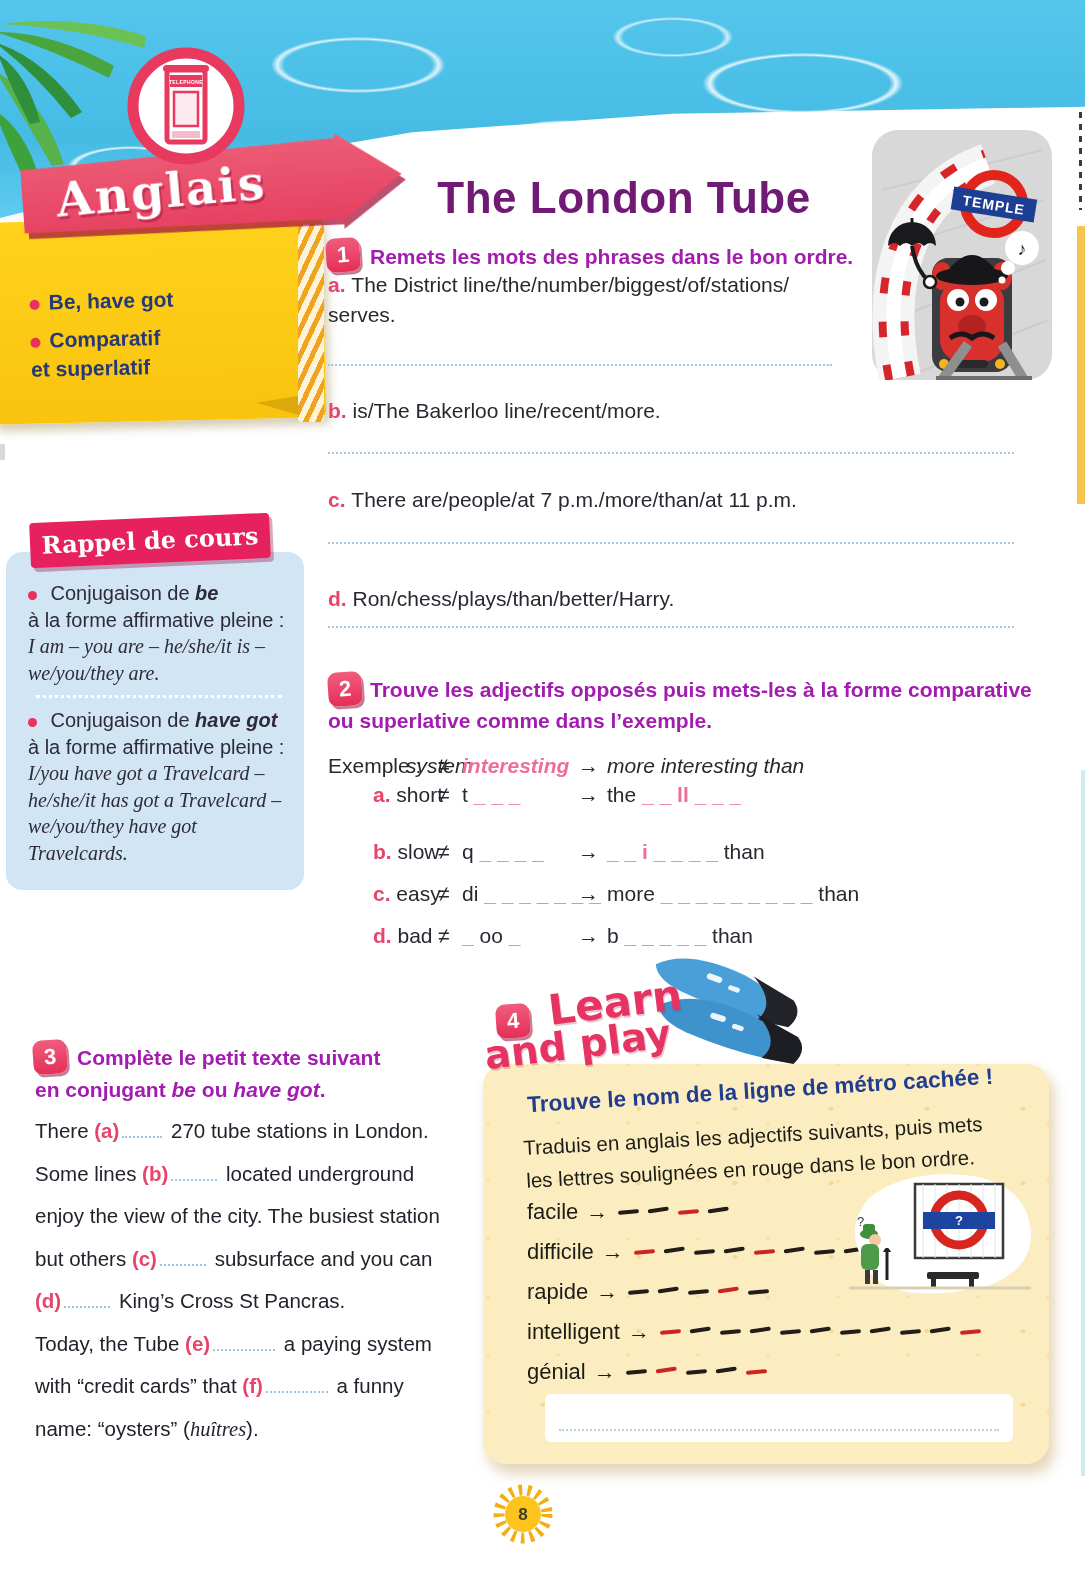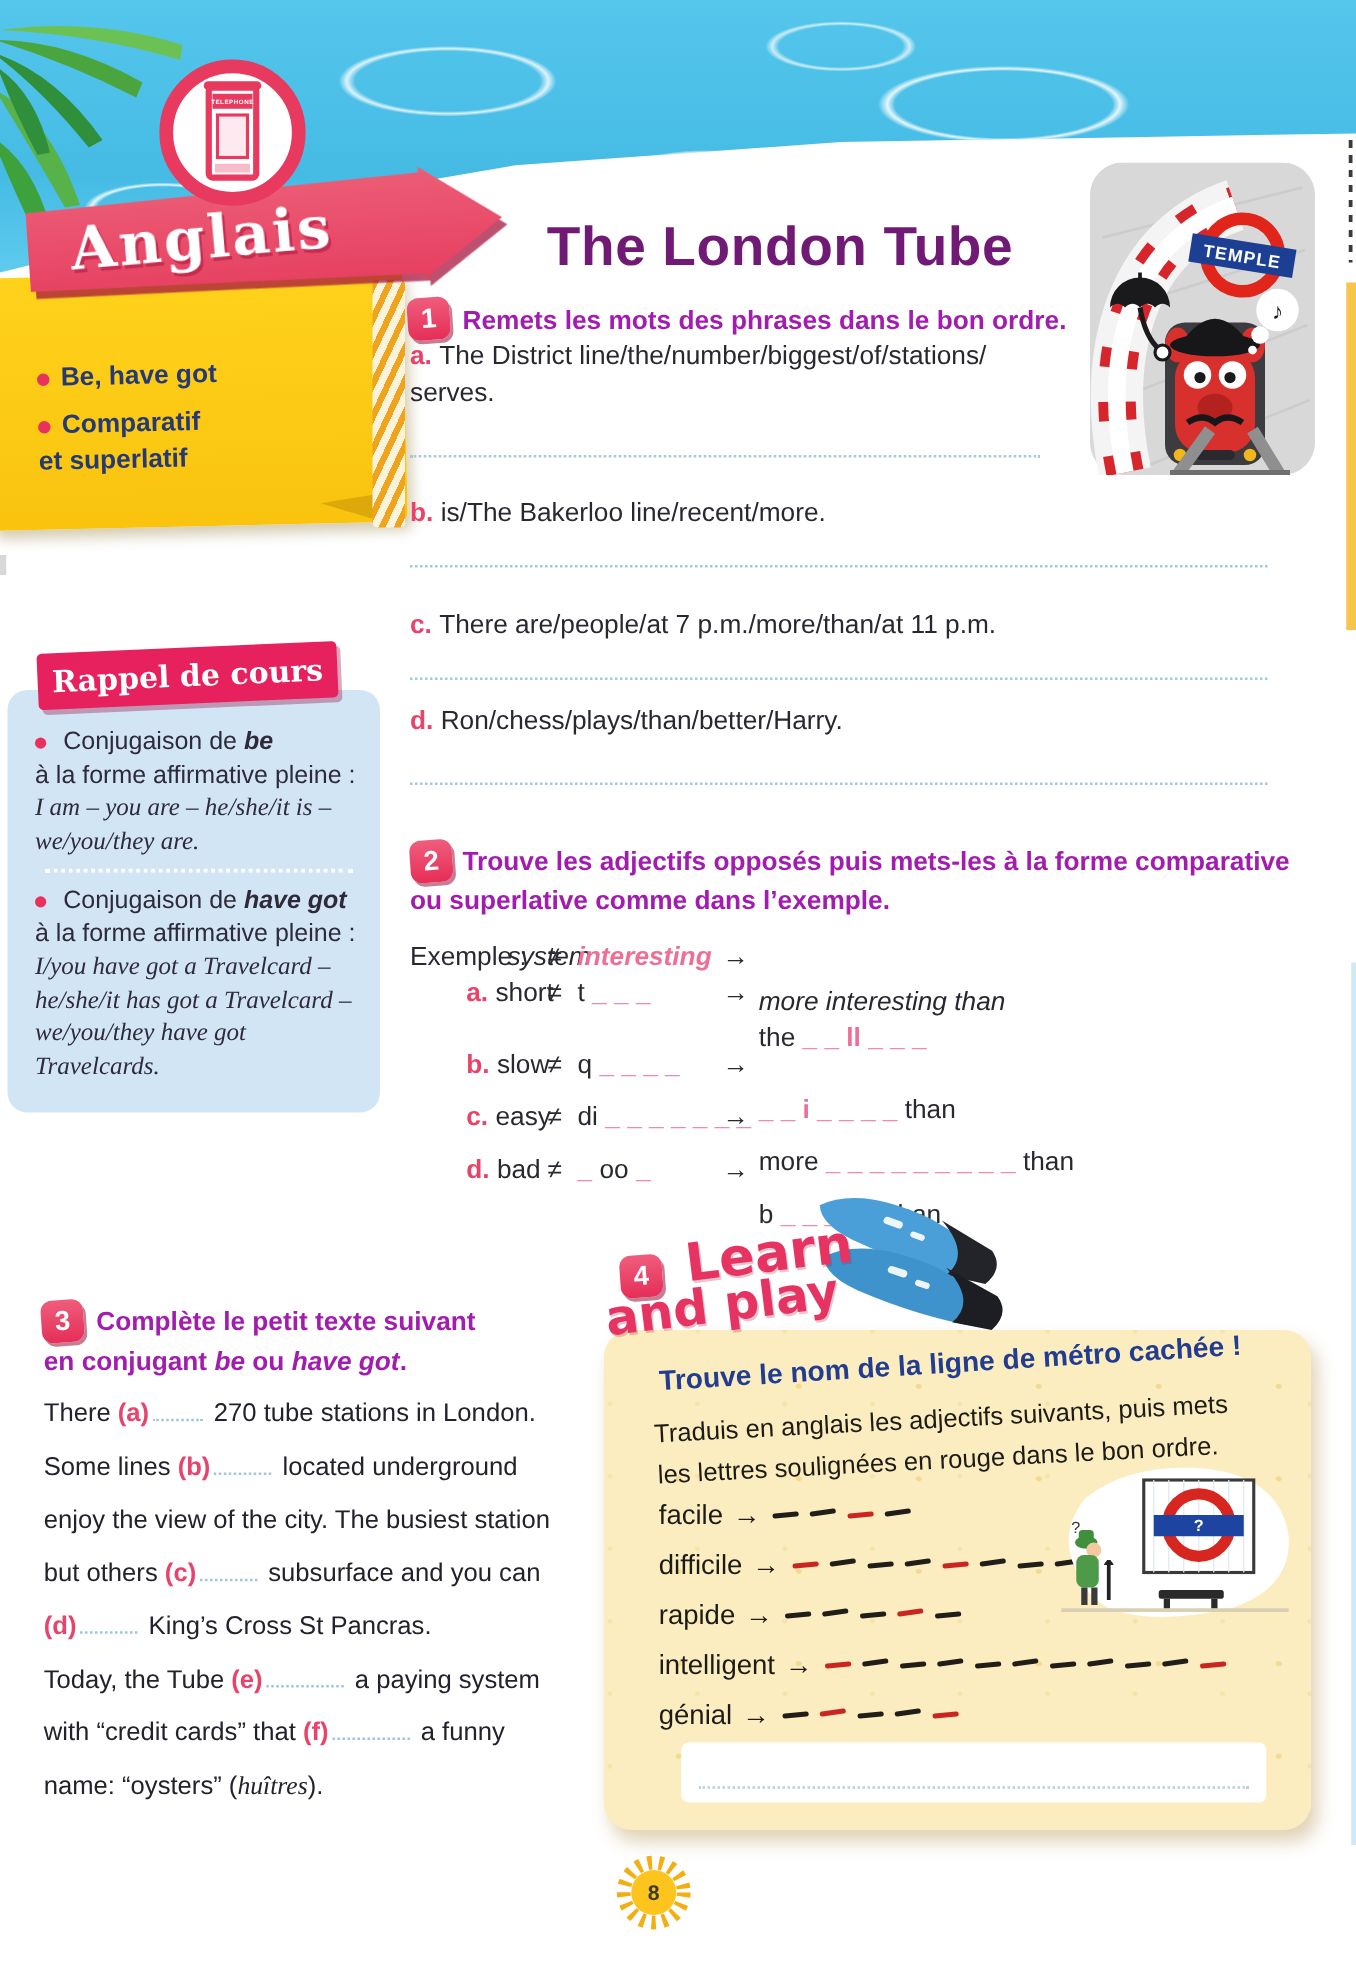--- a/index.html
+++ b/index.html
@@ -63,21 +63,21 @@
   .dotline{position:absolute;border-top:2.5px dotted #a5c8de;height:0;}
   .pink{color:#e8436a;font-weight:bold;}
   .ptxt{color:#ee6f95;font-weight:bold;}
 
   
   .ex1{position:absolute;left:326px;top:236px;width:712px;height:420px;z-index:4;}
   .ex1-item{position:absolute;left:2px;font-size:21px;line-height:30px;color:#2a2730;width:700px;}
   .ex1-item.i0{top:34px;width:520px;}
   .ex1-item.i1{top:160px;}
   .ex1-item.i2{top:249px;}
-  .ex1-item.i3{top:326px;}
+  .ex1-item.i3{top:348px;}
   .dotline.d0{left:2px;top:128px;width:504px;}
   .dotline.d1{left:2px;top:216px;width:686px;}
   .dotline.d2{left:2px;top:306px;width:686px;}
   .dotline.d3{left:2px;top:390px;width:686px;}
 
   
   .recap-banner{position:absolute;left:30px;top:518px;width:240px;height:45px;z-index:5;background:#e6215d;
         transform:rotate(-2.5deg);border-radius:4px;display:flex;align-items:center;justify-content:center;
         box-shadow:3px 4px 0 rgba(150,10,60,.35);}
   .recap-banner span{font-family:"DejaVu Serif", serif;font-weight:bold;color:#fff;font-size:24px;}
@@ -92,21 +92,21 @@
   
   .ex2{position:absolute;left:326px;top:668px;width:714px;height:300px;z-index:4;}
   .ex2 .exhead.h1{left:44px;top:10px;}
   .ex2 .exhead.h2{left:2px;top:41px;}
   .ex2-row{position:absolute;left:0;height:30px;font-size:21px;color:#2a2730;width:714px;}
   .ex2-row span{position:absolute;top:0;white-space:nowrap;}
   .ex2-row .c-lw{left:47px;}
   .ex2-row .c-neq{left:112px;}
   .ex2-row .c-blank{left:136px;}
   .ex2-row .c-arrow{left:252px;}
-  .ex2-row .c-res{left:281px;margin-top:36px;}
+  .ex2-row .c-res{left:281px;}
   .ex2-example{top:86px;}
   .ex2-example .c-lab{left:2px;}
   .ex2-example .c-word{left:80px;font-style:italic;}
   .ex2-example .c-opp{left:136px;font-style:italic;}
   .ex2-example .c-res{font-style:italic;}
   .ex2-row.r0{top:115px;} .ex2-row.r1{top:172px;} .ex2-row.r2{top:214px;} .ex2-row.r3{top:256px;}
 
   
   .ex3{position:absolute;left:33px;top:1036px;width:448px;z-index:4;}
   .ex3 .exhead.h1{left:44px;top:10px;}

